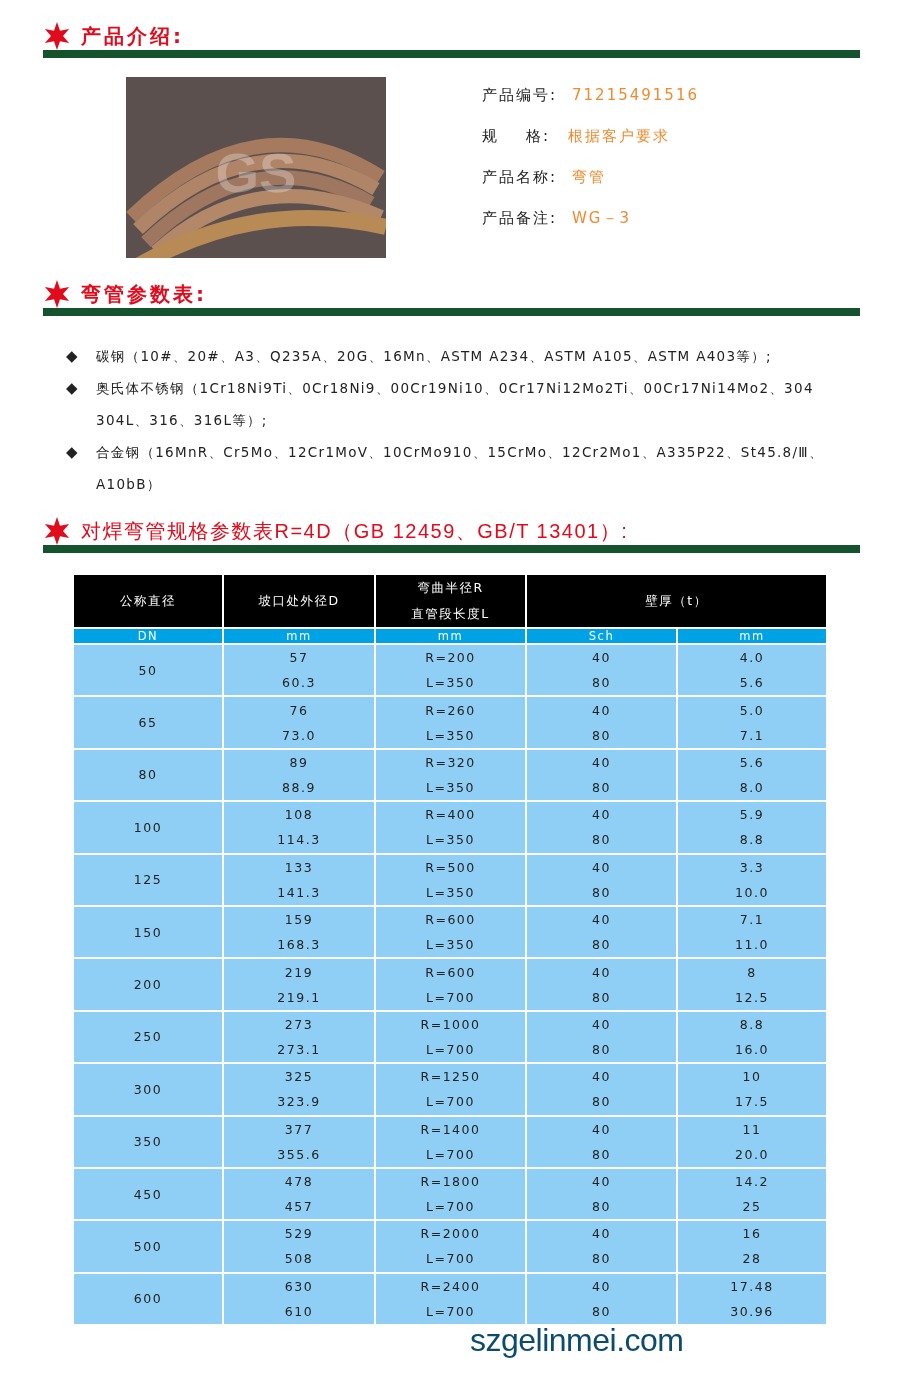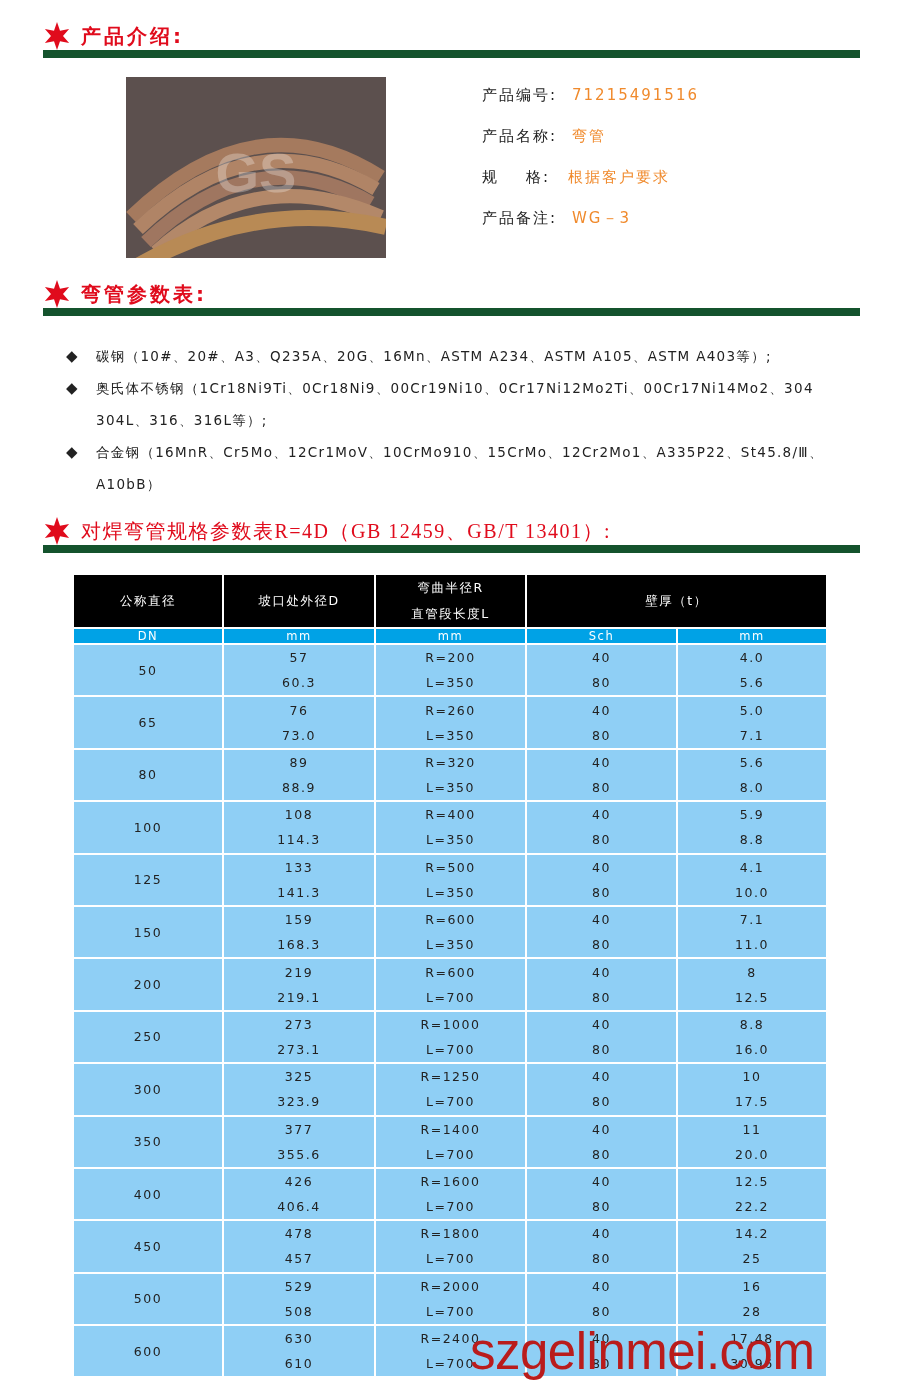--- a/index.html
+++ b/index.html
@@ -2,21 +2,21 @@
 <html><head>
   <meta charset="utf-8">
   <style>
     * { margin: 0; padding: 0; box-sizing: border-box; }
     html, body { width: 909px; height: 1396px; background: #ffffff; overflow: hidden; }
     body { position: relative; font-family: "DejaVu Sans", "Liberation Sans", sans-serif; color: #222; }
 
     .section-head { position: absolute; left: 43px; width: 817px; height: 40px; border-bottom: 8px solid #14532d; }
     .section-head .star { position: absolute; left: 0; top: 4px; width: 28px; height: 28px; }
     .section-head .title { position: absolute; left: 38px; top: 5px; font-size: 20px; color: #e00b1c; letter-spacing: 3px; font-weight: bold; }
-    .section-head.serif .title { font-family: Liberation Serif, serif; letter-spacing: 1.5px; font-weight: normal; }
+    .section-head.serif .title { font-family: Liberation Sans, sans-serif; letter-spacing: 1.5px; font-weight: normal; }
 
     #head1 { top: 18px; }
     #head2 { top: 276px; }
     #head3 { top: 513px; }
 
     .product-photo { position: absolute; left: 126px; top: 77px; width: 260px; height: 181px; background: #14b8a6; overflow: hidden; }
     .product-photo svg { width: 100%; height: 100%; }
 
     .info-list { position: absolute; left: 482px; top: 86px; }
     .info-row { height: 41px; font-size: 15px; letter-spacing: 2px; display: flex; align-items: flex-start; }
@@ -33,21 +33,21 @@
     .spec-table col.c1 { width: 150px; }
     .spec-table col.c2 { width: 152px; }
     .spec-table col.c3 { width: 151px; }
     .spec-table col.c4 { width: 151px; }
     .spec-table col.c5 { width: 150px; }
     .spec-table .h1 th { background: #000000; color: #ffffff; height: 54px; font-size: 12.5px; line-height: 26px; }
     .spec-table .h2 th { background: #00a2e6; color: #ffffff; height: 14px; font-size: 11.5px; }
     .spec-table tbody td { background: #8fcff5; height: 52.4px; }
     .spec-table tbody td .l1 { display: block; line-height: 25px; }
 
-    .watermark { position: absolute; left: 470px; top: 1322px; font-family: "Liberation Sans", sans-serif; font-size: 51px; color: #b91c1c; letter-spacing: -0.5px; }
+    .watermark { position: absolute; left: 470px; top: 1322px; font-family: "Liberation Sans", sans-serif; font-size: 32px; color: #0c4a6e; letter-spacing: -0.5px; }
   </style>
 </head>
 <body>
 
 <div class="section-head" id="head1">
   <svg class="star" viewBox="0 0 28 28">
     <polygon fill="#e00b1c" points="14,0 17,8.8 26.1,7 20,14 26.1,21 17,19.2 14,28 11,19.2 1.9,21 8,14 1.9,7 11,8.8"></polygon>
   </svg>
   <span class="title">产品介绍:</span>
 </div>
@@ -63,26 +63,26 @@
     <text x="130" y="115" text-anchor="middle" font-family="Liberation Sans, sans-serif" font-size="56" font-weight="bold" fill="rgba(255,255,255,0.28)">GS</text>
   </svg>
 </div>
 
 <div class="info-list">
   <div class="info-row">
     <span class="k">产品编号:</span>
     <span class="v">71215491516</span>
   </div>
   <div class="info-row">
+    <span class="k">规    格:</span>
+    <span class="v" style="margin-left:-4px">根据客户要求</span>
+  </div>
+  <div class="info-row">
     <span class="k">产品名称:</span>
     <span class="v">弯管</span>
-  </div>
-  <div class="info-row">
-    <span class="k">规    格:</span>
-    <span class="v" style="margin-left:-4px">根据客户要求</span>
   </div>
   <div class="info-row">
     <span class="k">产品备注:</span>
     <span class="v">WG－3</span>
   </div>
 </div>
 
 <div class="section-head" id="head2">
   <svg class="star" viewBox="0 0 28 28">
     <polygon fill="#e00b1c" points="14,0 17,8.8 26.1,7 20,14 26.1,21 17,19.2 14,28 11,19.2 1.9,21 8,14 1.9,7 11,8.8"></polygon>
@@ -223,21 +223,21 @@
         </td>
         <td>
           <span class="l1">R=500</span>
           <span class="l1">L=350</span>
         </td>
         <td>
           <span class="l1">40</span>
           <span class="l1">80</span>
         </td>
         <td>
-          <span class="l1">4.1</span>
+          <span class="l1">3.3</span>
           <span class="l1">10.0</span>
         </td>
       </tr>
       <tr>
         <td><span class="">150</span></td>
         <td>
           <span class="l1">159</span>
           <span class="l1">168.3</span>
         </td>
         <td>
@@ -323,39 +323,20 @@
         <td>
           <span class="l1">40</span>
           <span class="l1">80</span>
         </td>
         <td>
           <span class="l1">11</span>
           <span class="l1">20.0</span>
         </td>
       </tr>
       <tr>
-        <td><span class="">400</span></td>
-        <td>
-          <span class="l1">426</span>
-          <span class="l1">406.4</span>
-        </td>
-        <td>
-          <span class="l1">R=1600</span>
-          <span class="l1">L=700</span>
-        </td>
-        <td>
-          <span class="l1">40</span>
-          <span class="l1">80</span>
-        </td>
-        <td>
-          <span class="l1">12.5</span>
-          <span class="l1">22.2</span>
-        </td>
-      </tr>
-      <tr>
         <td><span class="">450</span></td>
         <td>
           <span class="l1">478</span>
           <span class="l1">457</span>
         </td>
         <td>
           <span class="l1">R=1800</span>
           <span class="l1">L=700</span>
         </td>
         <td>

